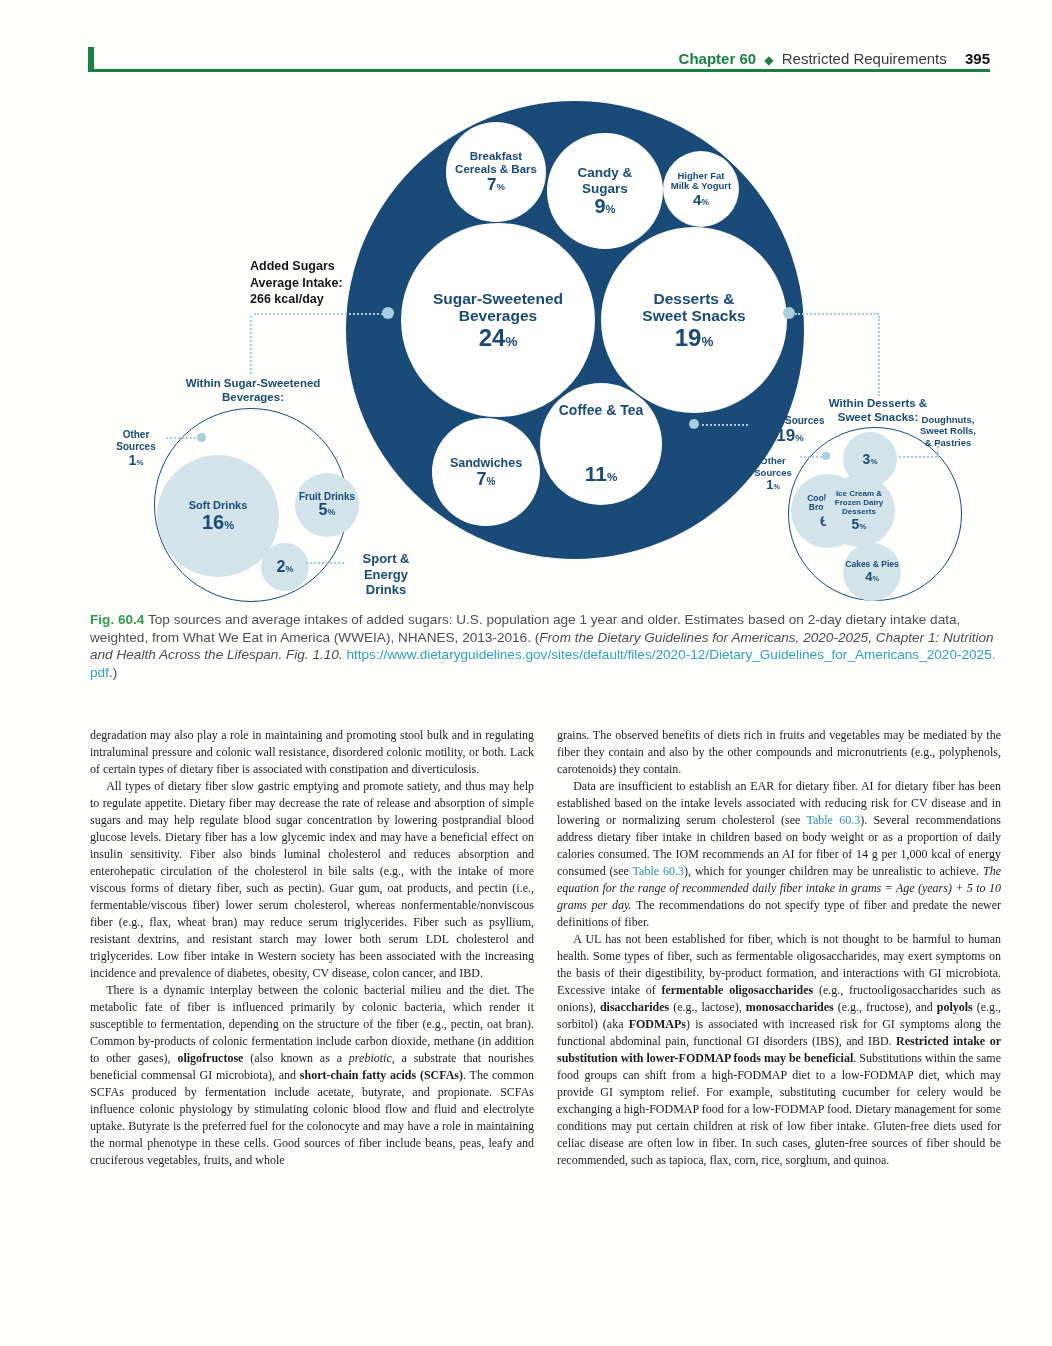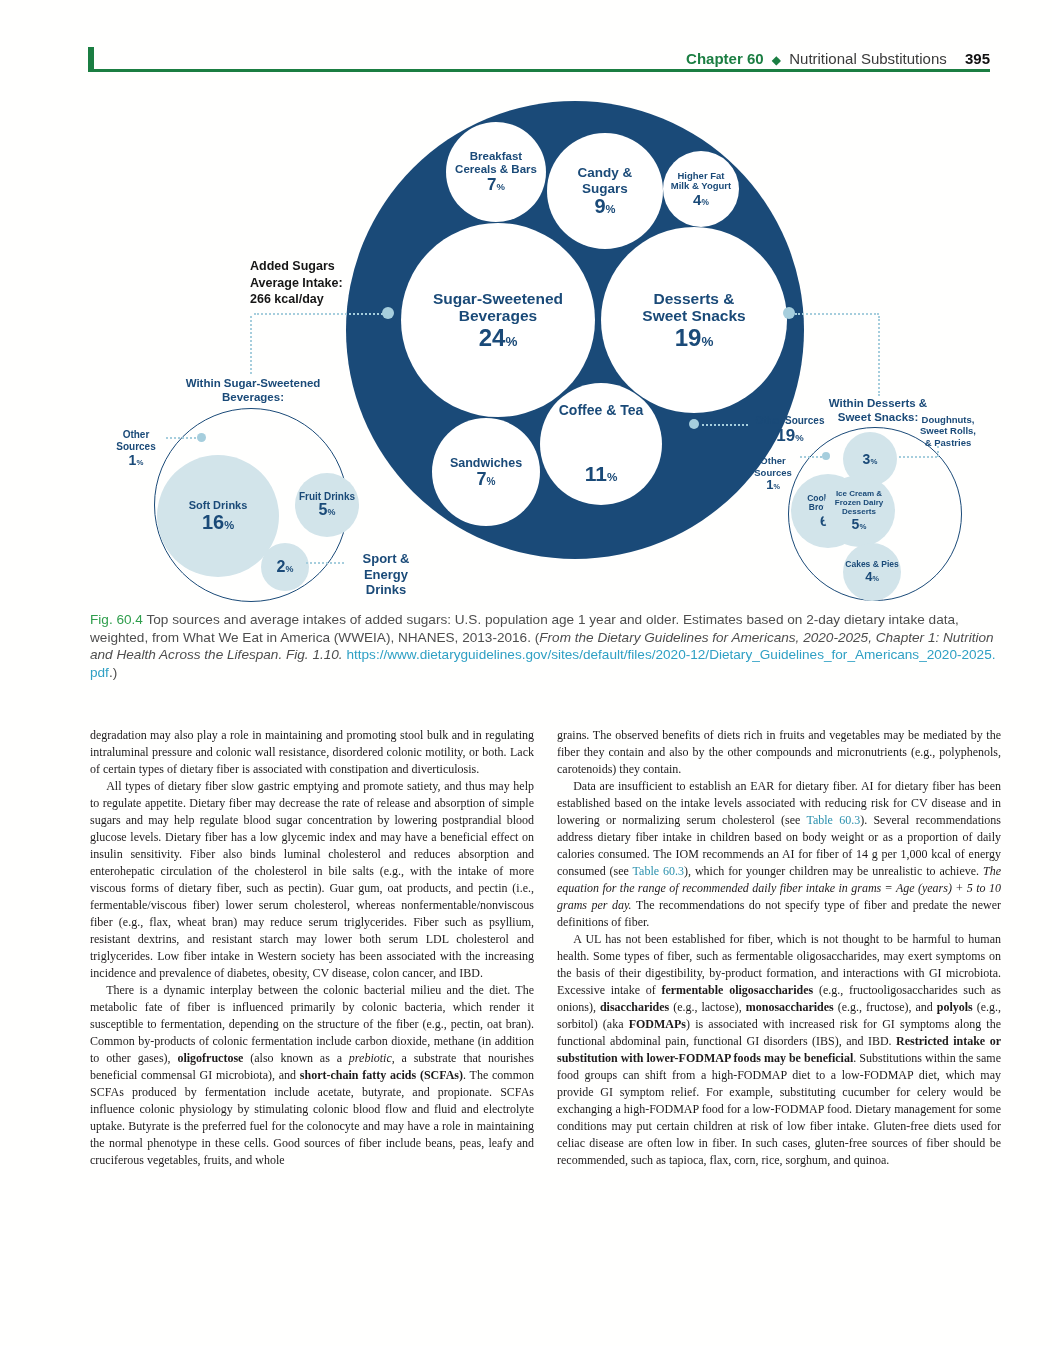--- a/index.html
+++ b/index.html
@@ -99,21 +99,21 @@
   #dl-other19  { left:702px; top:424px; width:46px; }
   #dot-other19 { left:689px; top:419px; width:10px; height:10px; }
   #other1r { left:742px; top:444px; width:62px; font-size:9.5px; }
   #other1r .pct { font-size:13px; }
   #dl-other1r  { left:800px; top:456px; width:26px; }
   #dot-other1r { left:822px; top:452px; width:8px; height:8px; }
 
   
   .caption { position:absolute; left:90px; top:611px; width:908px;
              font-size:13.6px; line-height:17.6px; color:#4e4e4e; text-align:left; }
-  .seg-fig { color:#2f9e4c; font-weight:normal; }
+  .seg-fig { color:#2f9e4c; font-weight:bold; }
   .seg-i   { font-style:italic; }
   .seg-b   { font-weight:bold; }
   .seg-a   { color:#2fa0c4; text-decoration:none; word-break:break-all; }
   .seg-tbl { color:#2a90ad; }
 
   
   .col { position:absolute; top:727px; width:444px; }
   #col-left  { left:90px; }
   #col-right { left:557px; }
   .col p { margin:0; text-align:justify; font-family:"Liberation Serif", serif;
@@ -123,21 +123,21 @@
 </head>
 <body>
 
 <div class="page">
 
   <div class="hdr-bar-v"></div>
   <div class="hdr-bar-h"></div>
   <div class="hdr-text">
     <span class="hdr-chapter">Chapter 60</span>
     <span class="hdr-diamond">◆</span>
-    <span class="hdr-title">Nutritional Substitutions</span>
+    <span class="hdr-title">Restricted Requirements</span>
     <span class="hdr-page">395</span>
   </div>
 
   <div class="fig">
     <div class="main-circle"></div>
 
     <div class="bubble" id="b-breakfast">
       <div class="blabel">Breakfast
 Cereals &amp; Bars</div>
       <div class="pct"><span>7</span><span class="sign">%</span></div>

